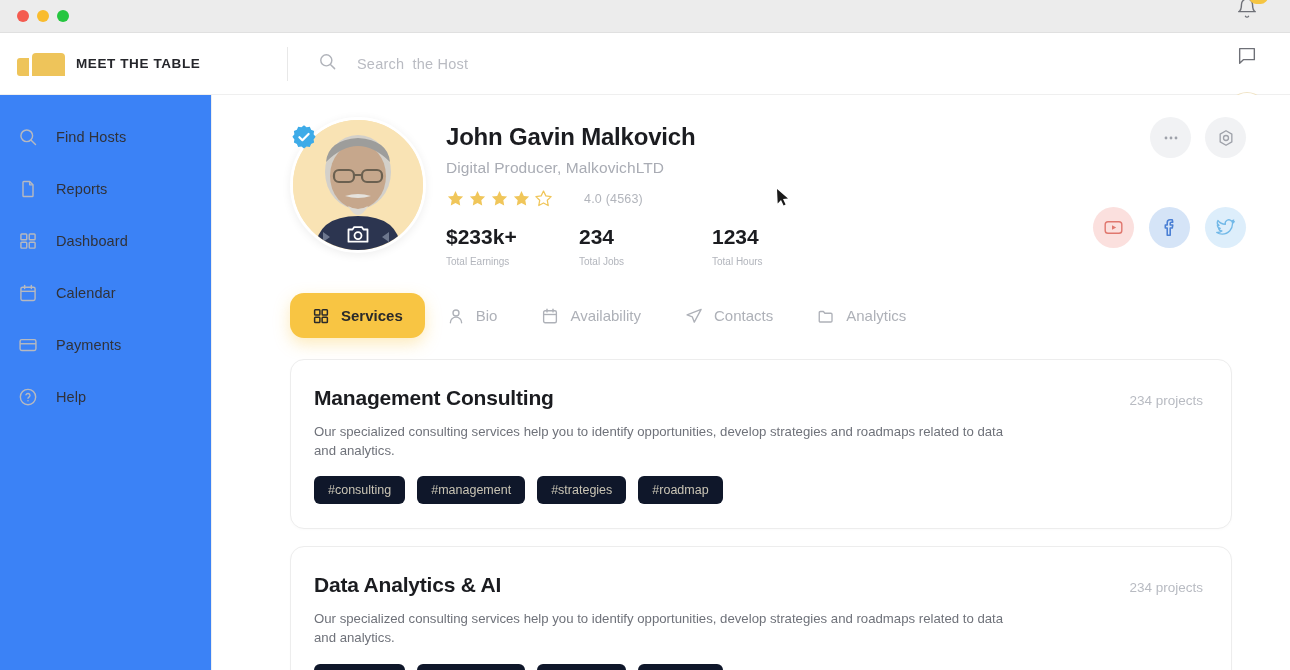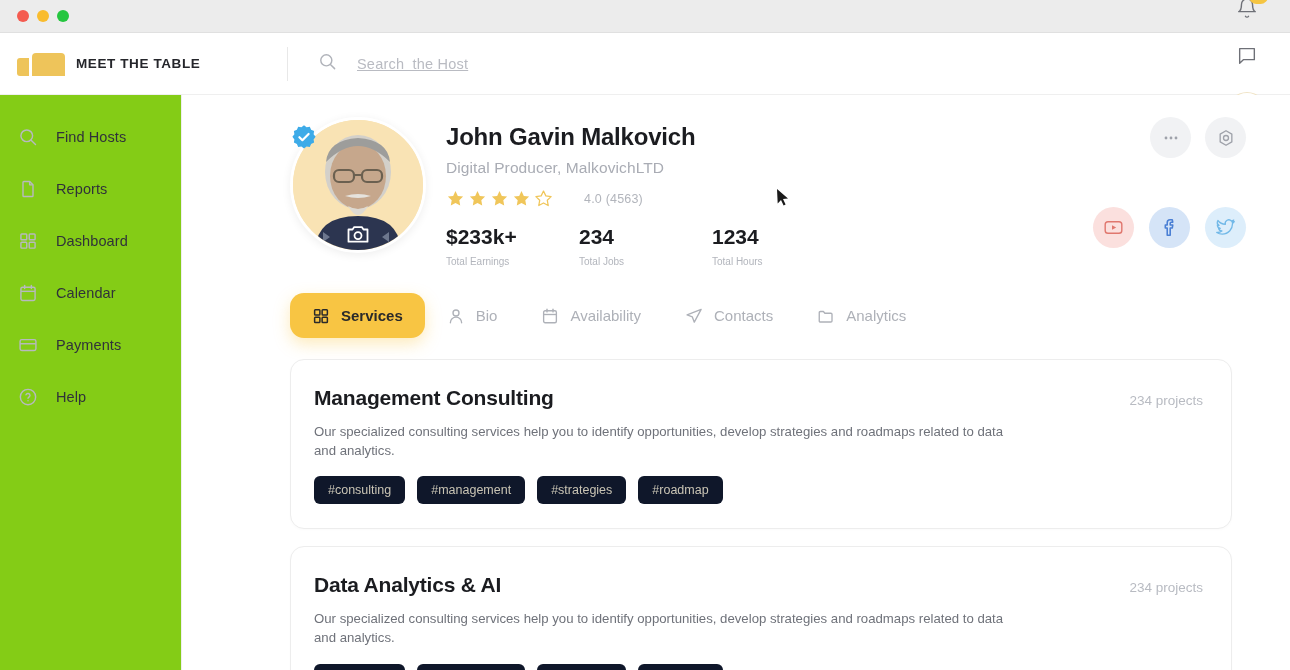--- a/index.html
+++ b/index.html
@@ -68,21 +68,20 @@
   }
   .search-wrap {
     flex: 1; display: flex; align-items: center; gap: 20px;
     padding-left: 30px;
   }
   .search-input {
     border: none; outline: none; background: transparent;
     font-family: "Liberation Sans", sans-serif;
     font-size: 14.5px; color: #b9bbc2; width: 420px;
     letter-spacing: 0.2px;
-    text-decoration: underline;
   }
   .search-input::placeholder { color: #b9bbc2; }
   .topbar-actions {
     display: flex; align-items: center; gap: 26px;
     padding-right: 24px;
     flex-direction: column;
   }
   .icon-btn { position: relative; display: flex; align-items: center; cursor: pointer; }
   .badge {
     position: absolute; top: -8px; right: -10px;
@@ -94,22 +93,22 @@
   }
   .avatar-sm {
     width: 38px; height: 38px; border-radius: 50%;
     background: #f6dfa8; overflow: hidden; position: relative;
     border: 2px solid #fff; box-shadow: 0 0 0 1px #f0e4c6;
   }
 
   
   .sidebar {
     position: absolute; top: 95px; left: 0;
-    width: 182px; height: 575px;
-    background: #84cc16;
+    width: 212px; height: 575px;
+    background: #3b82f6;
     border-right: 1px solid #eeeeee;
     padding-top: 16px;
   }
   .nav-item {
     display: flex; align-items: center; gap: 18px;
     height: 52px; padding-left: 18px; cursor: pointer;
     color: #30323a;
   }
   .nav-item .label { font-size: 14.5px; letter-spacing: 0.1px; }
   .nav-ico { width: 20px; height: 20px; color: #b7b9bf; flex: none; }

